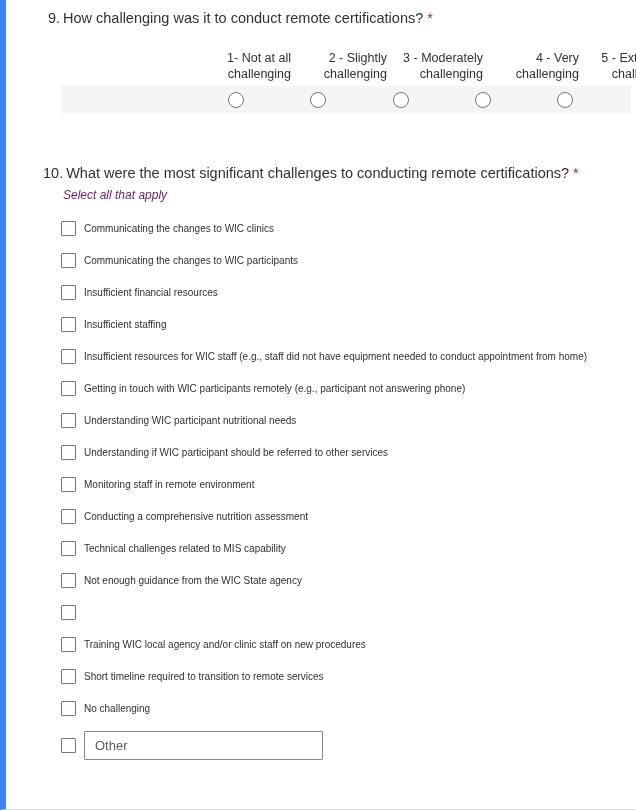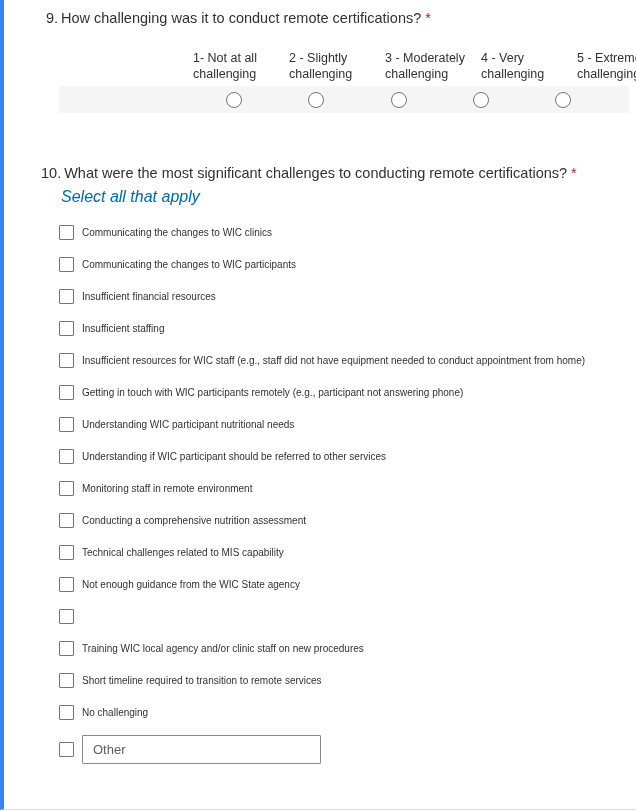--- a/index.html
+++ b/index.html
@@ -6,49 +6,49 @@
   html, body { background: #ffffff; }
   body {
     width: 636px; height: 810px;
     font-family: "Liberation Sans", sans-serif;
     color: #323130;
     overflow: hidden;
   }
   .card {
     width: 636px; height: 810px;
     background: #ffffff;
-    border-left: 4px solid #3b82f6;
+    border-left: 6px solid #3b82f6;
     border-bottom: 1px solid #dcdcdc;
     padding-top: 9px;
   }
   
   .q-title {
     padding-left: 37px;
     font-size: 14.5px;
     line-height: 19px;
     color: #323130;
   }
   .q-num { display: inline-block; min-width: 17px; text-align: right; }
   .q-text { margin-left: 3px; }
   .req { color: #a4262c; margin-left: 4px; }
   .subtitle {
     margin: 5px 0 0 57px;
-    font-size: 16px;
+    font-size: 12px;
     font-style: italic;
-    color: #0369a1;
+    color: #701a75;
   }
   
   .likert { margin: 22px 0 0 55px; width: 570px; }
   .lk-row { display: flex; padding-right: 25px; }
   .lk-spacer { width: 134px; flex: none; }
   .lk-col { flex: 1; display: flex; justify-content: center; align-items: center; }
   .likert-header { margin-bottom: 4px; }
   .likert-header .lk-col span {
     flex: none; width: 96px;
-    text-align: left;
+    text-align: right;
     font-size: 12.5px; line-height: 16px;
     color: #323130;
   }
   .likert-bar { height: 27px; background: #f5f5f5; }
   .radio {
     width: 16px; height: 16px;
     border: 1px solid #767676;
     border-radius: 50%;
     background: #ffffff;
     display: inline-block;

